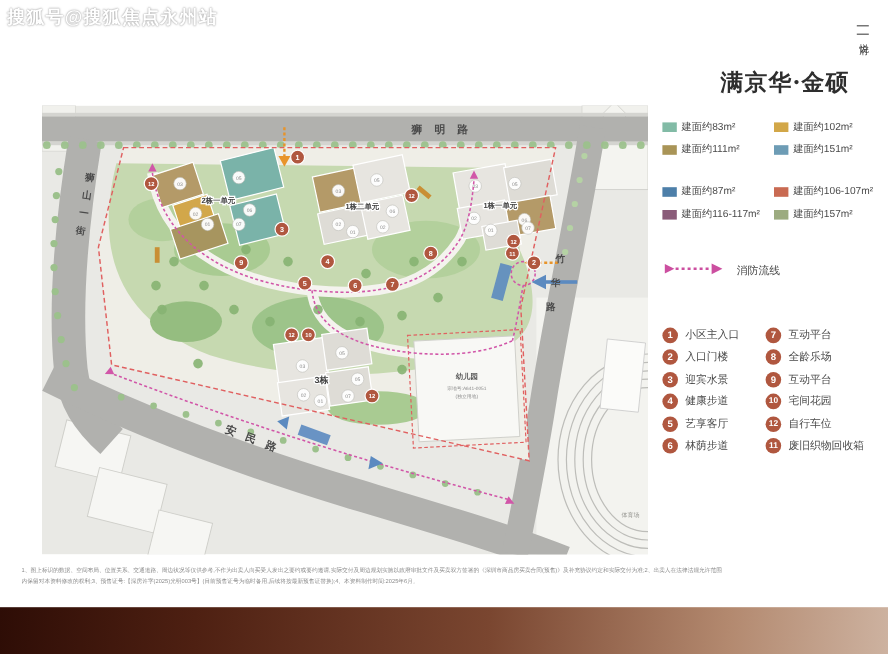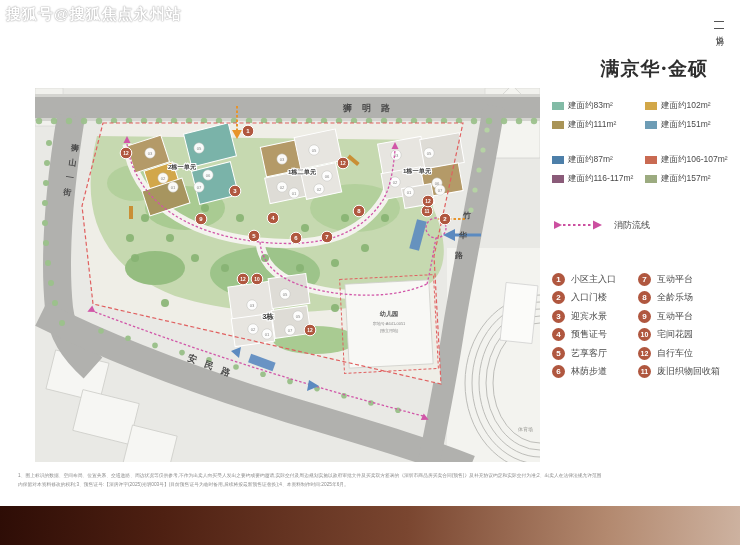--- a/index.html
+++ b/index.html
@@ -386,21 +386,21 @@
         <div class="am-item">
           <span class="am-num">2</span>
           <span class="am-t">入口门楼</span>
         </div>
         <div class="am-item">
           <span class="am-num">3</span>
           <span class="am-t">迎宾水景</span>
         </div>
         <div class="am-item">
           <span class="am-num">4</span>
-          <span class="am-t">预售证号</span>
+          <span class="am-t">健康步道</span>
         </div>
         <div class="am-item">
           <span class="am-num">5</span>
           <span class="am-t">艺享客厅</span>
         </div>
         <div class="am-item">
           <span class="am-num">6</span>
           <span class="am-t">林荫步道</span>
         </div>
         <div class="am-item">

